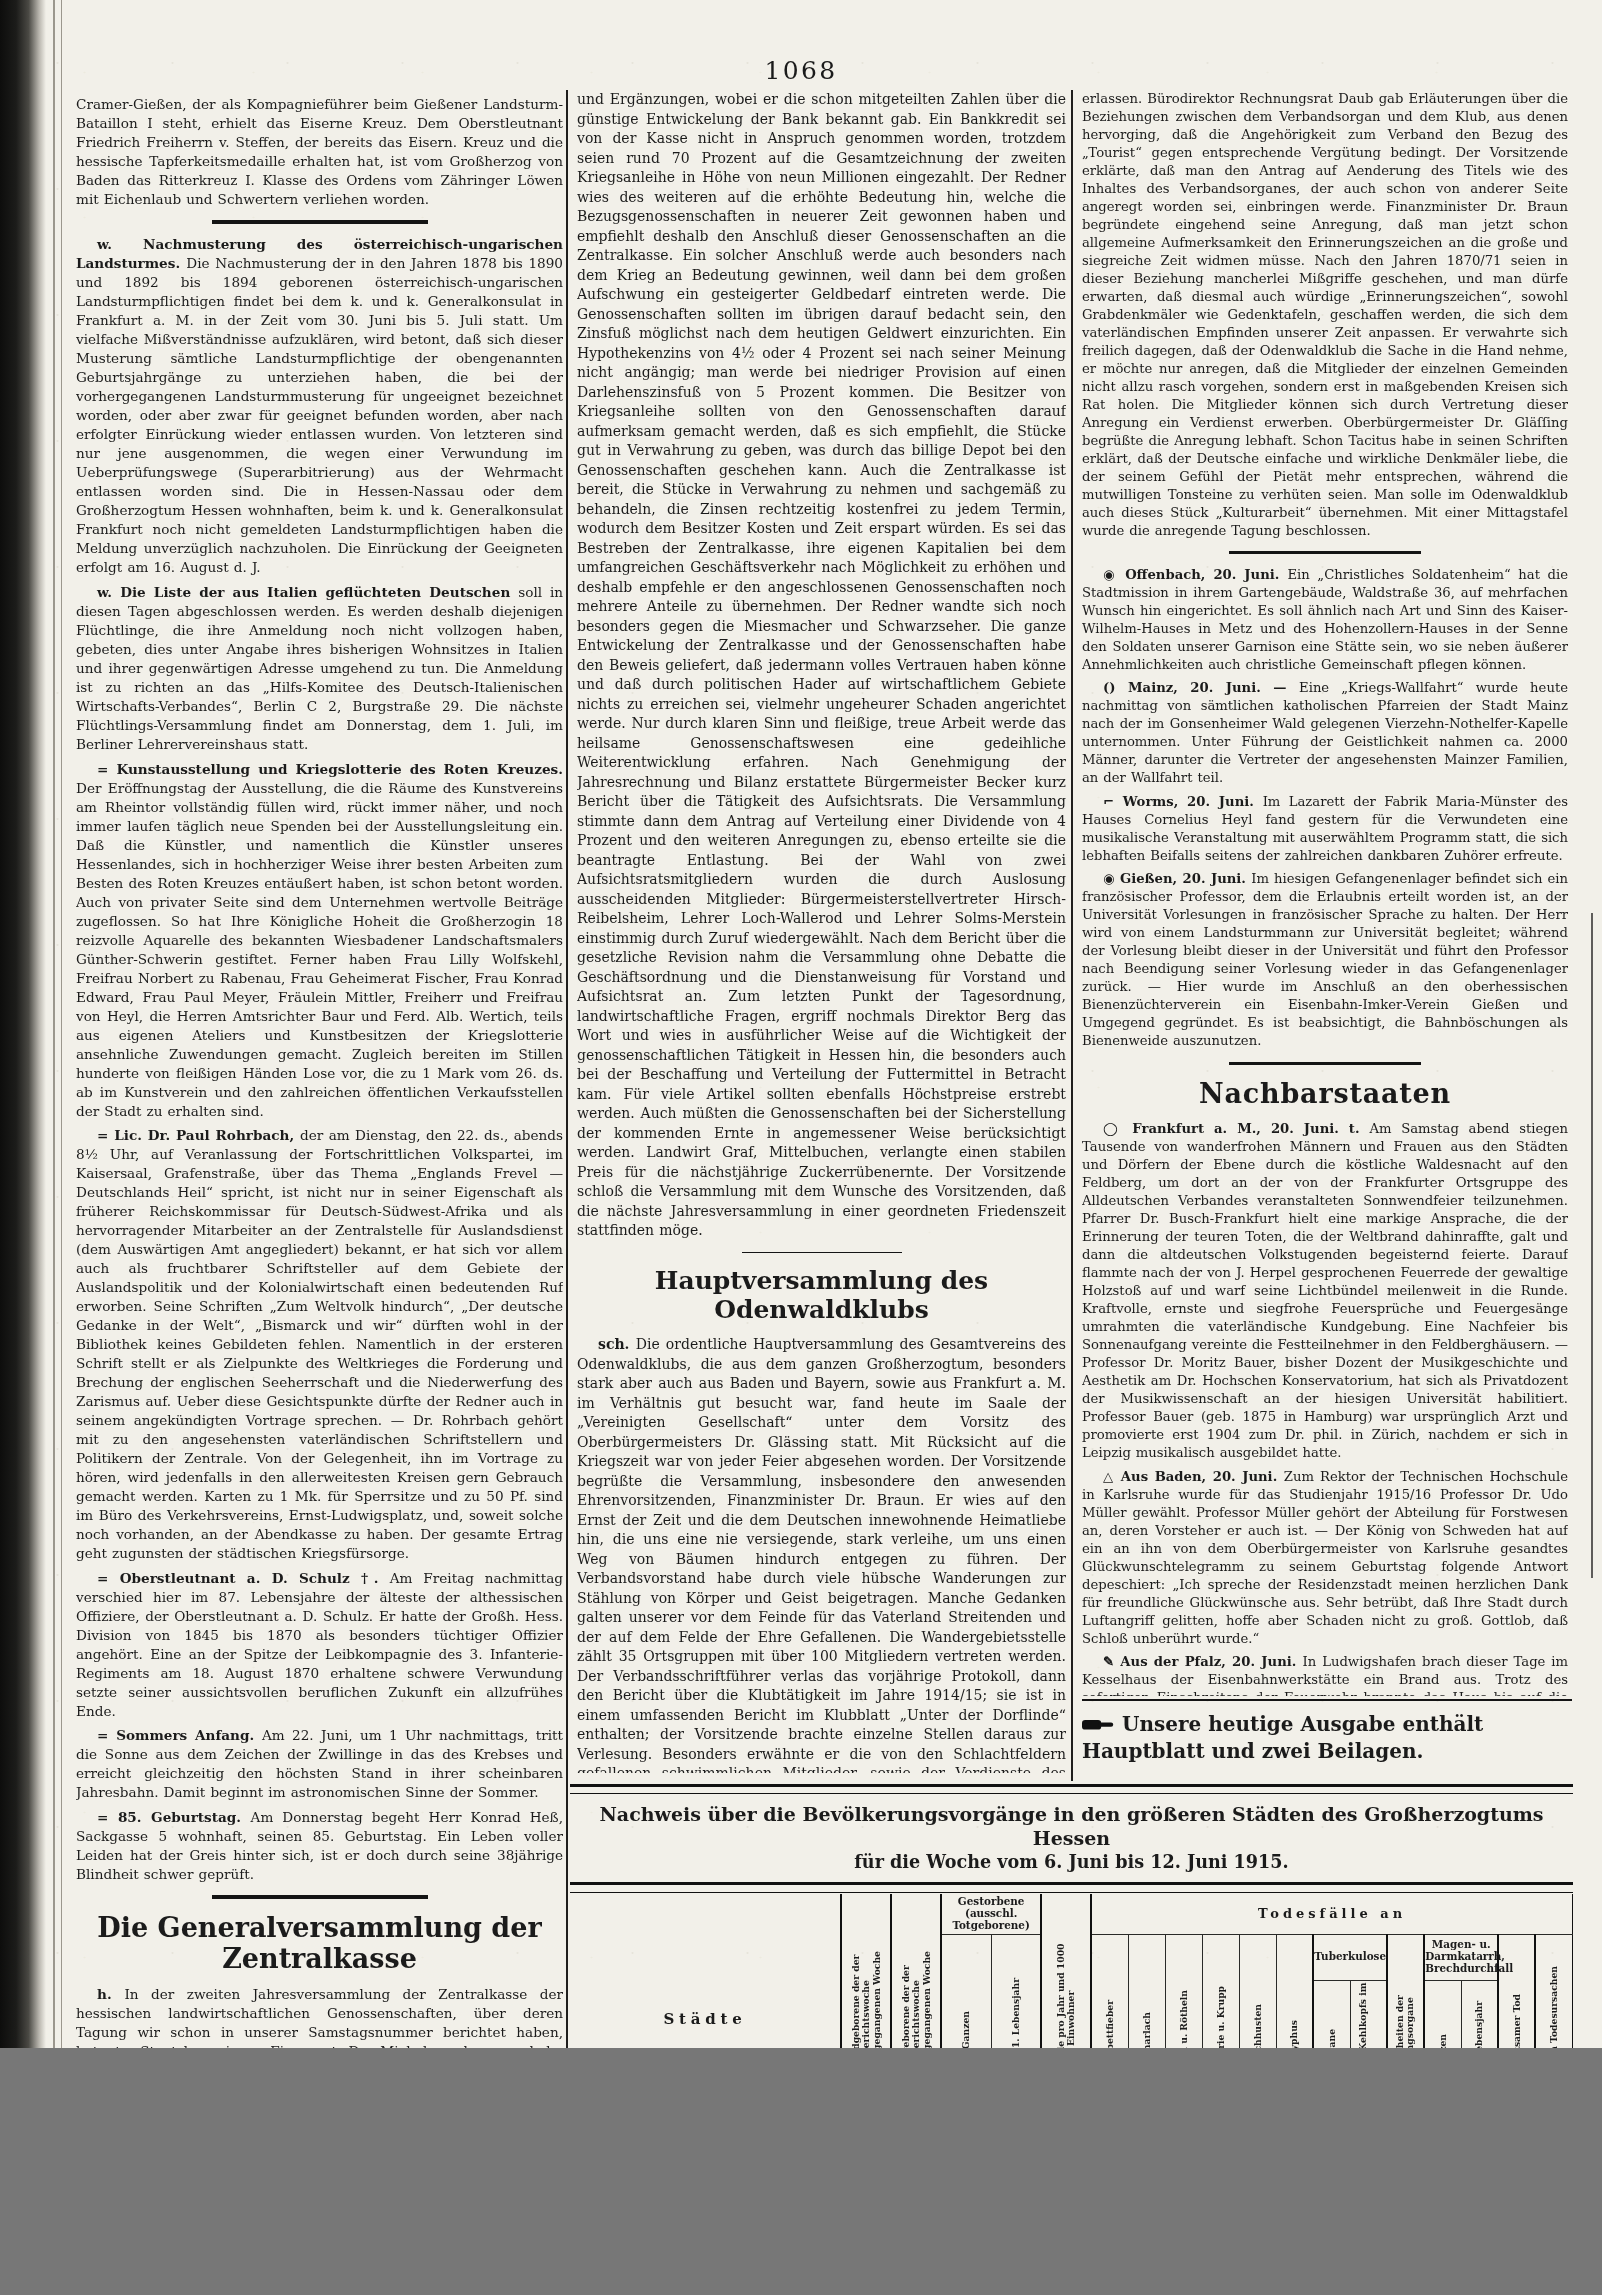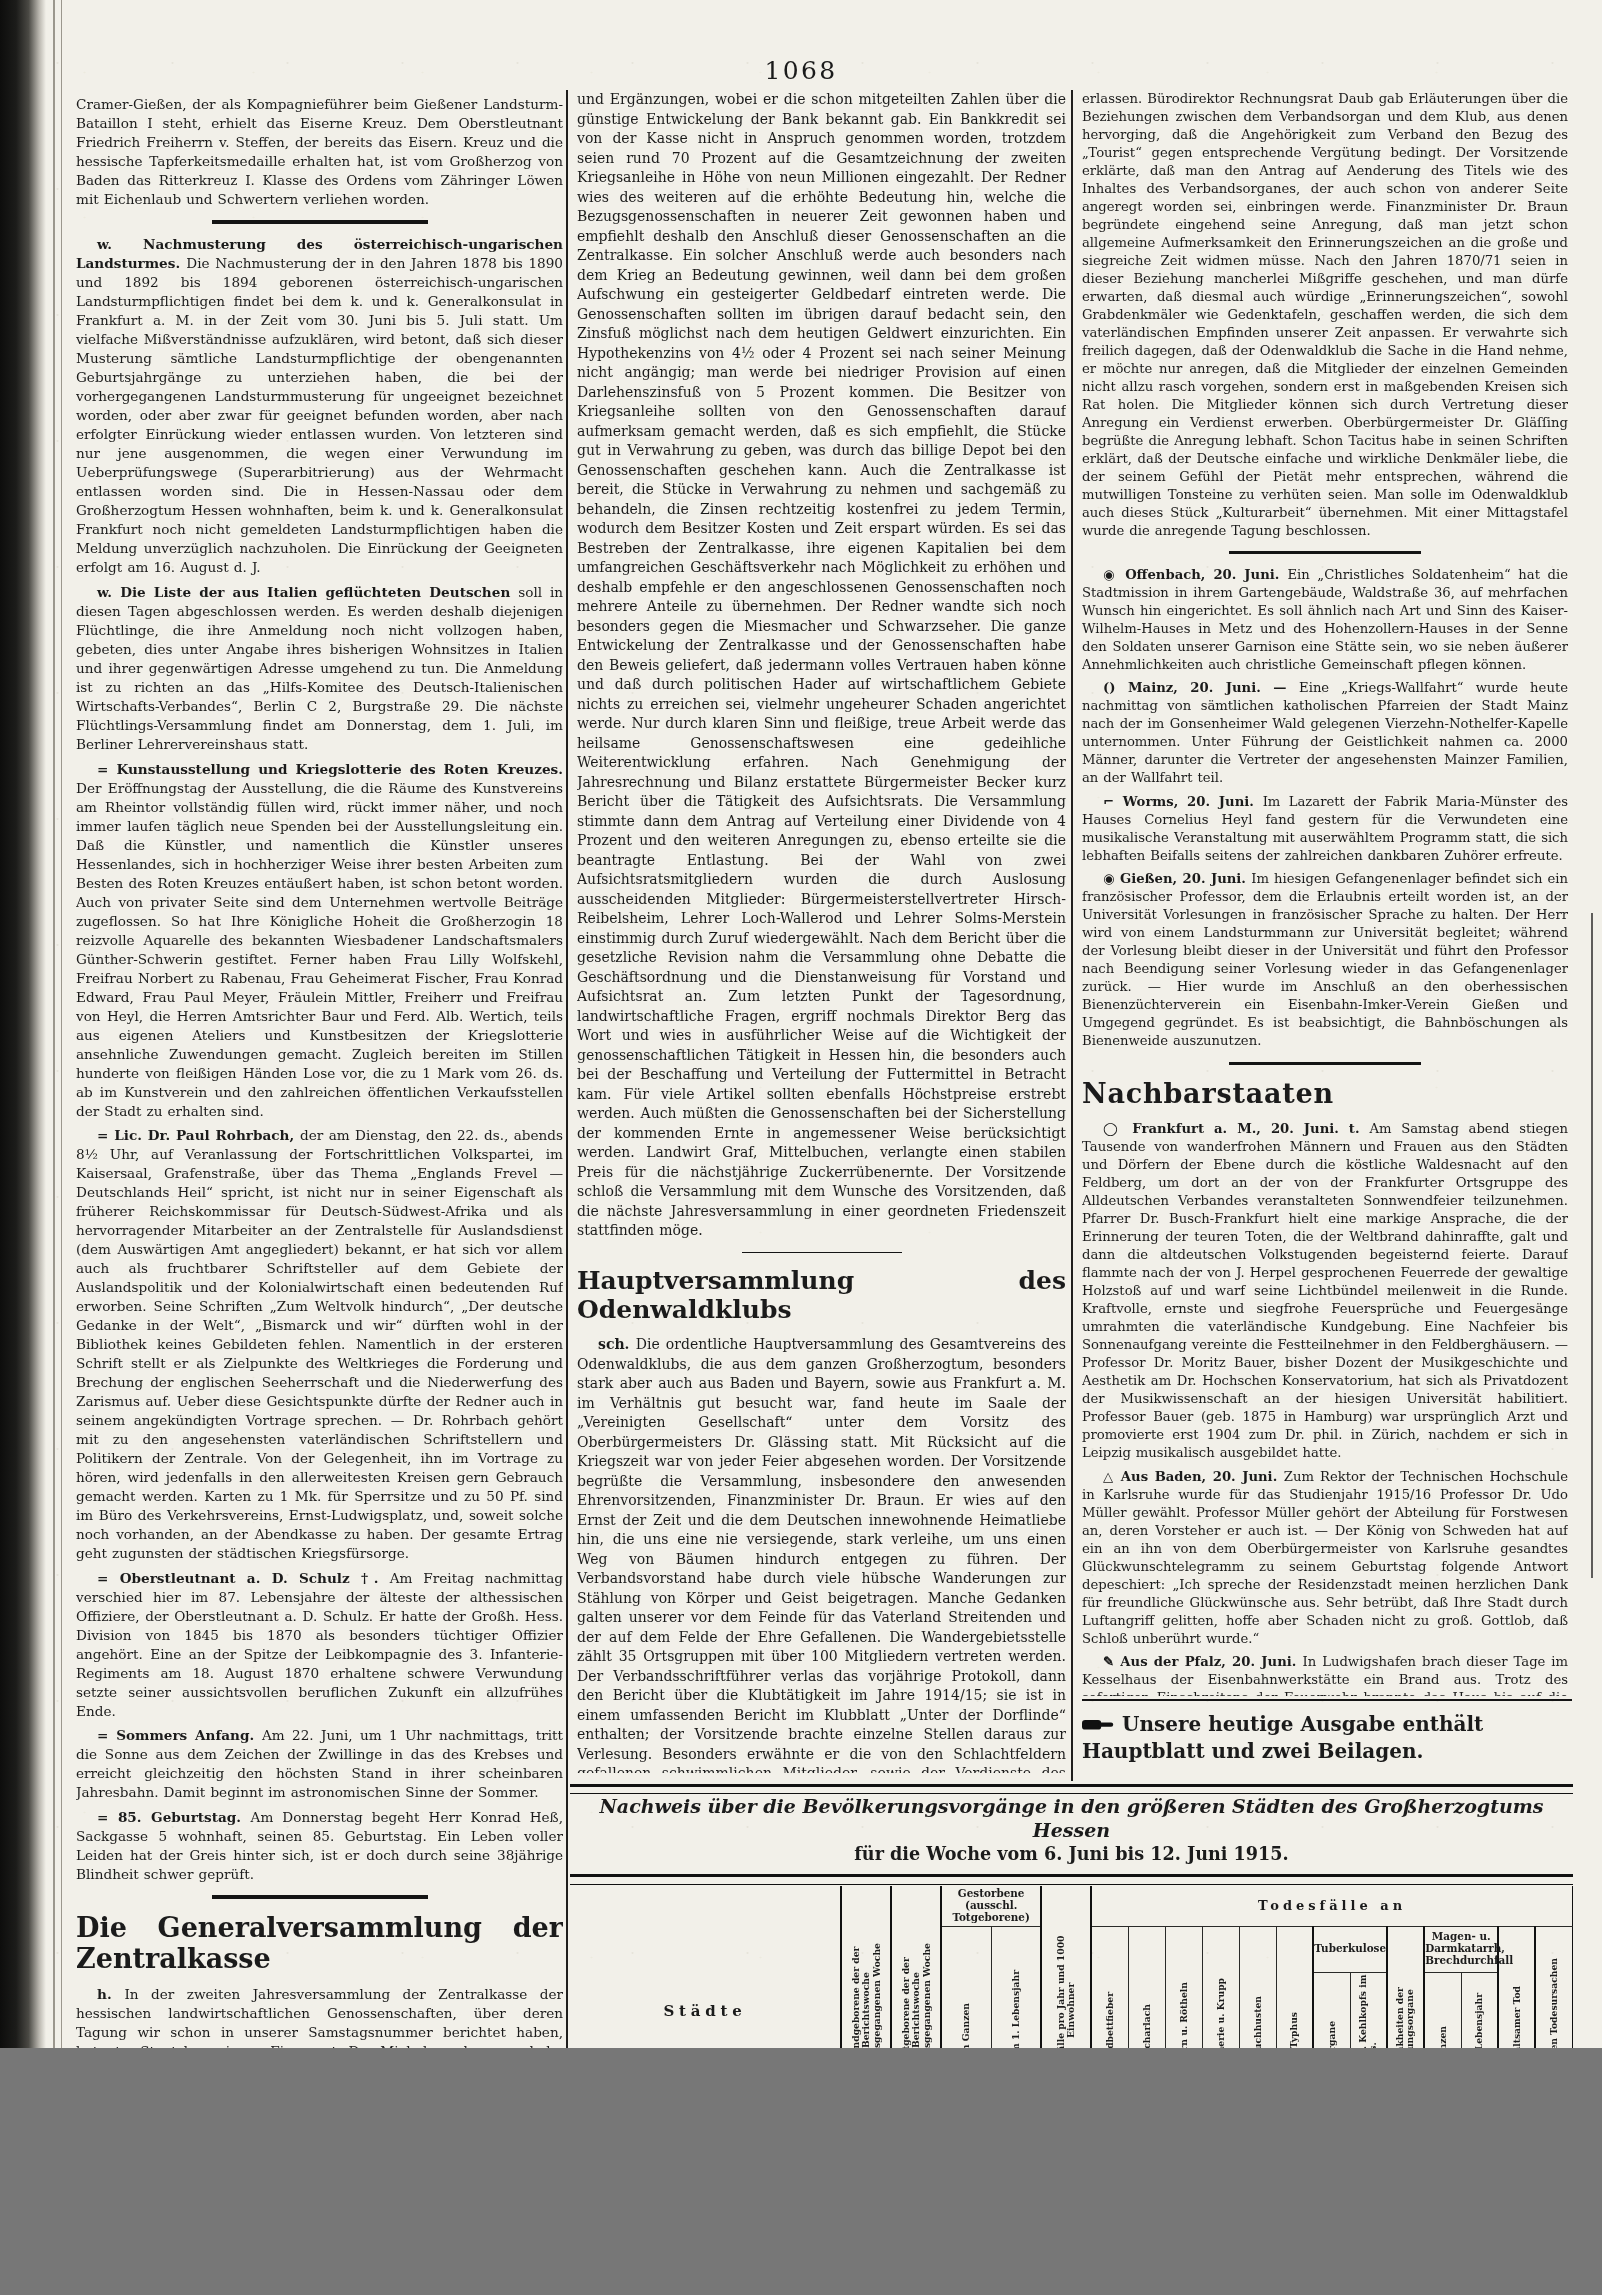--- a/index.html
+++ b/index.html
@@ -17,34 +17,34 @@
   .col{position:absolute;overflow:hidden;text-align:justify;}
   .col p.para{margin:0 0 5.6px 0;font-size:13.6px;line-height:19px;text-indent:21px;word-spacing:0.8px;}
   .col p.noind{text-indent:0;}
   #col-1 p.para{font-size:14px;line-height:19.5px;}
   #col-2 p.para{font-size:13.2px;line-height:18px;}
   .lead{font-weight:bold;}
   .divider{margin:11.2px auto;background:#141414;}
   .divider.thick{width:216px;height:4px;}
   .divider.thin{width:160px;height:1.6px;}
   .divider.med{width:192px;height:3.2px;}
-  h2.sec-head{margin:13px 0 11.2px 0;font-weight:bold;text-indent:0;}
+  h2.sec-head{margin:13px 0 11.2px 0;text-align:center;font-weight:bold;text-indent:0;}
   h2.sz-md{font-size:27px;}
   h2.sz-lg{font-size:25px;}
   h2.sz-xl{font-size:27px;letter-spacing:0.8px;}
   .vrule{position:absolute;width:1.6px;background:#1f1e1c;}
   
   .announce{position:absolute;left:1082px;top:1699px;width:490px;}
   .announce .announce-rule{border-top:2px solid #141414;margin-bottom:9.6px;}
   .announce p{margin:0;font-size:20px;font-weight:bold;line-height:26.4px;text-align:left;}
   .hand{display:inline-block;vertical-align:middle;margin-right:8px;}
   
   .tblwrap{position:absolute;left:570px;top:1784px;width:1003px;}
   .tbl-rule{height:6.4px;border-top:3.2px solid #111;border-bottom:1.6px solid #111;}
-  .tbl-title{text-align:center;font-weight:bold;font-size:19px;line-height:24px;font-style:italic;}
+  .tbl-title{margin-top:8px;text-align:center;font-weight:bold;font-size:19px;line-height:24px;}
   .tbl-title2{text-align:center;font-weight:bold;font-size:17.6px;line-height:24px;margin-bottom:8px;}
   table.stats{border-collapse:collapse;table-layout:fixed;width:1003px;margin-top:1.6px;}
   table.stats th,table.stats td{border-left:0.8px solid #2a2a28;padding:0;}
   table.stats th{font-weight:bold;}
   table.stats .b2{border-left:2px solid #111;}
   table.stats thead{border-bottom:2.4px solid #111;}
   table.stats tbody{border-bottom:1.6px solid #111;}
   .city-h{font-size:15px;letter-spacing:4.8px;text-align:center;border-left:none !important;}
   .grp{font-size:10.4px;text-align:center;vertical-align:middle;border-bottom:0.8px solid #2a2a28;line-height:1.15;padding:1.6px 1.6px;}
   .grp.big{font-size:13px;letter-spacing:4px;}

